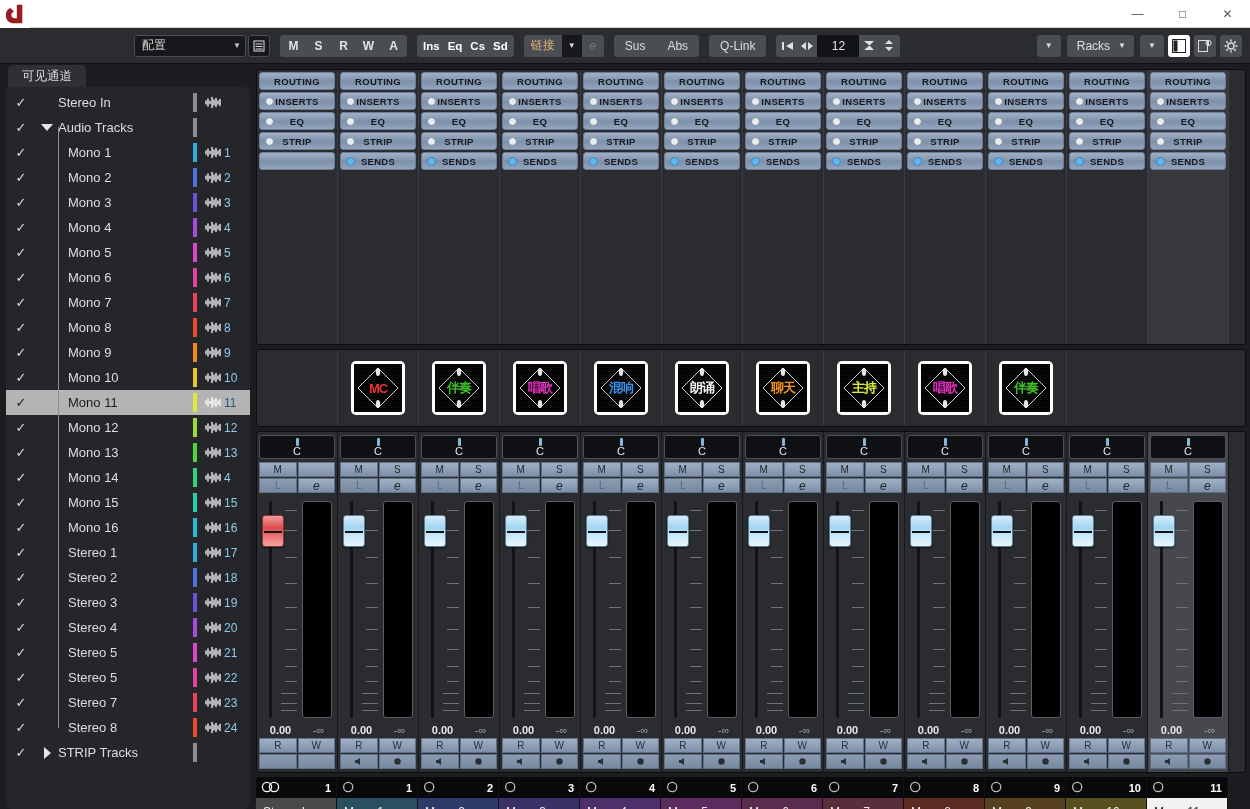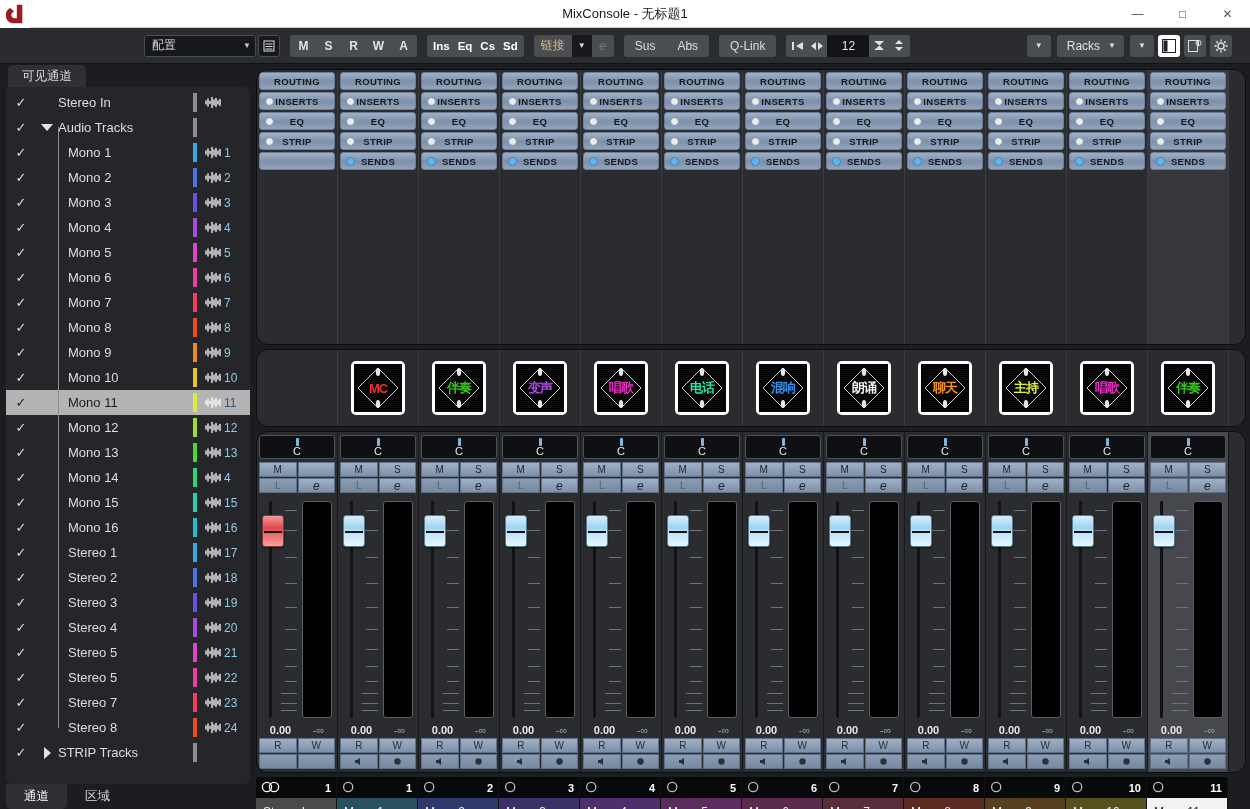--- a/index.html
+++ b/index.html
@@ -28,21 +28,21 @@
   }
   .win-ctrls { position: absolute; right: 0; top: 0; display: flex; height: 28px; }
   .win-btn {
     width: 45px; height: 28px; display: flex; align-items: center; justify-content: center;
     color: #555; font-size: 12px;
   }
 
   
   .toolbar {
     height: 36px; background: #2a2c30;
-    display: flex; align-items: center; padding: 0 18px;
+    display: flex; align-items: center; padding: 0 8px;
     border-bottom: 1px solid #111;
   }
   .combo {
     height: 22px; background: #17181b; border: 1px solid #4a4d52; border-radius: 3px;
     display: flex; align-items: center; color: #d8d8d8; font-size: 12px;
     padding: 0 4px 0 7px; min-width: 112px; justify-content: space-between;
   }
   .combo .arr { font-size: 8px; color: #c9c9c9; margin-left: 10px; }
   .icon-btn {
     width: 22px; height: 22px; background: #17181b; border: 1px solid #4a4d52;
@@ -121,21 +121,21 @@
   .cnum { width: 26px; font-size: 12px; color: #8ecbe8; text-align: left; }
   .chan-row.sel .cnum { color: #2a5a75; }
   .side-foot { height: 25px; display: flex; align-items: flex-start; padding-left: 6px; }
   .foot-tab { font-size: 12.5px; color: #dcdcdc; padding: 4px 18px; }
   .foot-tab.act { background: #2e3035; border-radius: 0 0 5px 5px; color: #fff; }
 
   
   .console { flex: 1; position: relative; padding: 5px 4px 0 0; }
 
   .panel {
-    background: #2a2c30; border: 1px solid #0c0d0f; border-radius: 12px;
+    background: #2a2c30; border: 1px solid #0c0d0f; border-radius: 3px;
   }
 
   
   .rack-panel { height: 276px; overflow: hidden; position: relative; }
   .rack-cols { display: flex; height: 100%; }
   .rack-col {
     width: 81px; border-right: 1px solid #3b3d42; padding: 2px 2px 0 2px;
     display: flex; flex-direction: column; gap: 2px;
   }
   .rack-col.sel-col { background: #36383d; }
@@ -239,21 +239,20 @@
 </style>
 </head>
 <body>
 
 <div class="titlebar">
   <div class="logo-box">
     <svg class="logo-c" viewBox="0 0 24 24">
       <path d="M20 2 L20 22 L10 22 C5 22 2 18 2 13 C2 9 4 6.5 7 5.5 L11 9.5 C9 10 8 11.5 8 13 C8 15 9.5 16.5 11.5 16.5 L14 16.5 L14 2 Z" fill="#9b1b22"></path>
     </svg>
   </div>
-  <div class="title-text">MixConsole - 无标题1</div>
   <div class="win-ctrls">
     <div class="win-btn">—</div>
     <div class="win-btn">□</div>
     <div class="win-btn">✕</div>
   </div>
 </div>
 
 <div class="toolbar">
   <div style="width:126px"></div>
   <div class="combo">
@@ -913,24 +912,20 @@
               <div class="tri-r"></div>
             </div>
             <div class="cname">STRIP Tracks</div>
             <div class="cbar" style="background: rgb(141, 141, 141);"></div>
             <div class="wave-ic"></div>
             <div class="cnum"></div>
           </div>
           <div class="vline" style="top: 40px; height: 601px;"></div>
         </div>
     </div>
-    <div class="side-foot">
-      <div class="foot-tab act">通道</div>
-      <div class="foot-tab">区域</div>
-    </div>
   </div>
 
   <div class="console">
 
     <div class="panel rack-panel">
       <div class="rack-cols" id="rack-cols">
           <div class="rack-col">
             <div class="rk-slot routing">
               <span>ROUTING</span>
             </div>
@@ -1210,45 +1205,21 @@
             </div>
           </div>
           <div class="icon-col">
             <div class="diamond-box">
               <div class="diamond-inner">
                 <svg viewBox="0 0 48 48">
                   <polygon points="24,4 44,24 24,44 4,24" fill="none" stroke="#cfcfcf" stroke-width="1"></polygon>
                   <ellipse cx="24" cy="8" rx="2.2" ry="4" fill="#e6e6e6"></ellipse>
                   <ellipse cx="24" cy="40" rx="2.2" ry="4" fill="#e6e6e6"></ellipse>
                 </svg>
-                <span class="d-label" style="color: rgb(168, 76, 224);">变声</span>
-              </div>
-            </div>
-          </div>
-          <div class="icon-col">
-            <div class="diamond-box">
-              <div class="diamond-inner">
-                <svg viewBox="0 0 48 48">
-                  <polygon points="24,4 44,24 24,44 4,24" fill="none" stroke="#cfcfcf" stroke-width="1"></polygon>
-                  <ellipse cx="24" cy="8" rx="2.2" ry="4" fill="#e6e6e6"></ellipse>
-                  <ellipse cx="24" cy="40" rx="2.2" ry="4" fill="#e6e6e6"></ellipse>
-                </svg>
                 <span class="d-label" style="color: rgb(233, 47, 196);">唱歌</span>
-              </div>
-            </div>
-          </div>
-          <div class="icon-col">
-            <div class="diamond-box">
-              <div class="diamond-inner">
-                <svg viewBox="0 0 48 48">
-                  <polygon points="24,4 44,24 24,44 4,24" fill="none" stroke="#cfcfcf" stroke-width="1"></polygon>
-                  <ellipse cx="24" cy="8" rx="2.2" ry="4" fill="#e6e6e6"></ellipse>
-                  <ellipse cx="24" cy="40" rx="2.2" ry="4" fill="#e6e6e6"></ellipse>
-                </svg>
-                <span class="d-label" style="color: rgb(47, 224, 160);">电话</span>
               </div>
             </div>
           </div>
           <div class="icon-col">
             <div class="diamond-box">
               <div class="diamond-inner">
                 <svg viewBox="0 0 48 48">
                   <polygon points="24,4 44,24 24,44 4,24" fill="none" stroke="#cfcfcf" stroke-width="1"></polygon>
                   <ellipse cx="24" cy="8" rx="2.2" ry="4" fill="#e6e6e6"></ellipse>
                   <ellipse cx="24" cy="40" rx="2.2" ry="4" fill="#e6e6e6"></ellipse>

